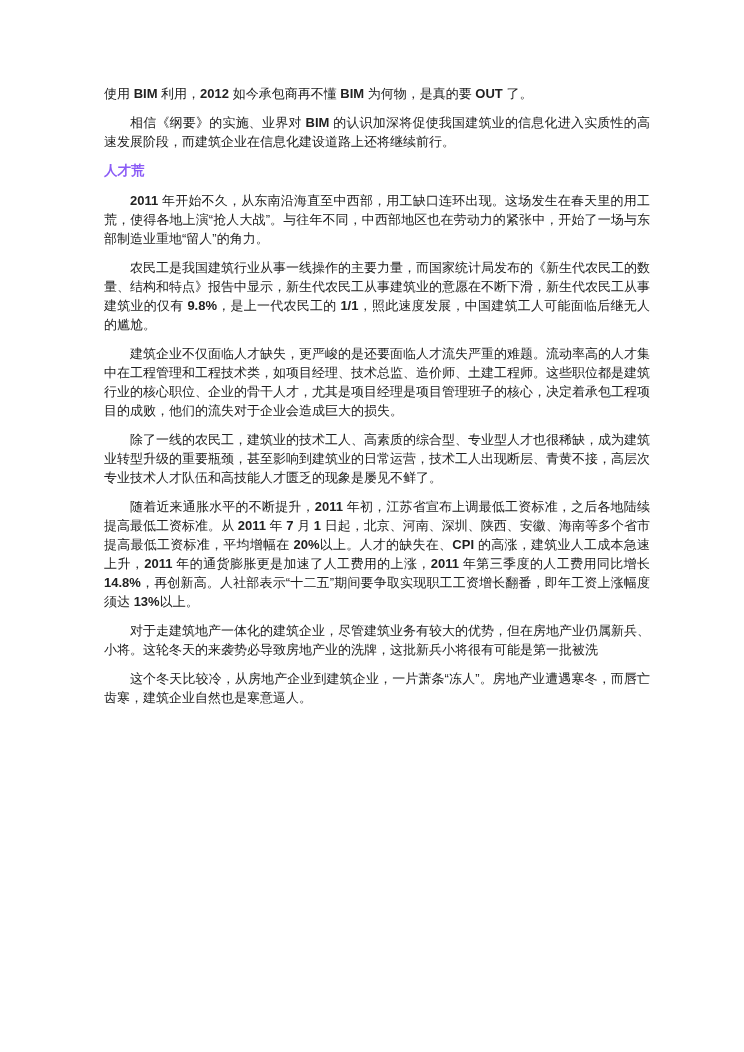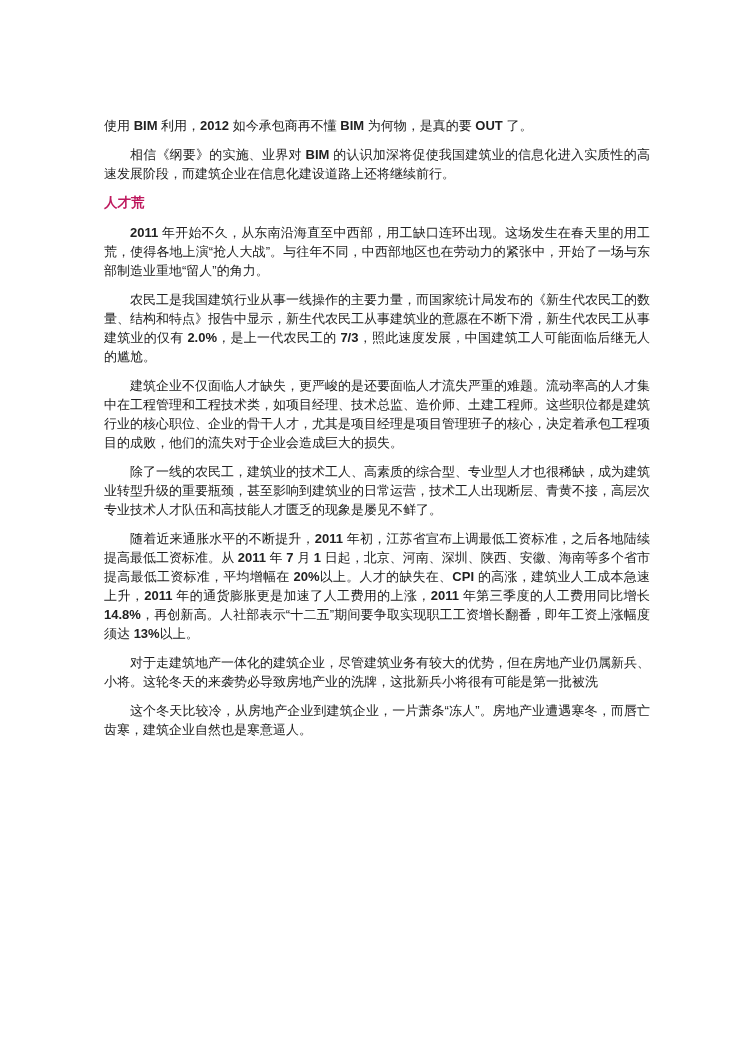--- a/index.html
+++ b/index.html
@@ -23,46 +23,46 @@
     width: 546px;
     color: #212121;
     font-size: 13px;
     line-height: 19px;
     text-align: justify;
   }
   .para {
     margin: 0 0 10px 0;
     text-indent: 2em;
   }
-  .para.no-indent { text-indent: 0; margin-top: 32px; }
+  .para.no-indent { text-indent: 0; }
   .heading {
     font-size: 13.5px;
     font-weight: 700;
-    color: #be185d;
+    color: #8b5cf6;
     line-height: 19px;
     margin: 3px 0 11px 0;
     text-align: left;
   }
   b.lat { font-weight: 700; }
 </style>
 </head>
 <body>
 
 <div class="page">
   <div class="content">
 
     <p class="para no-indent rich">使用 <b class="lat">BIM</b> 利用，<b class="lat">2012</b> 如今承包商再不懂 <b class="lat">BIM</b> 为何物，是真的要 <b class="lat">OUT</b> 了。</p>
 
     <p class="para rich">相信《纲要》的实施、业界对 <b class="lat">BIM</b> 的认识加深将促使我国建筑业的信息化进入实质性的高速发展阶段，而建筑企业在信息化建设道路上还将继续前行。</p>
 
     <h2 class="heading">人才荒</h2>
 
     <p class="para rich"><b class="lat">2011</b> 年开始不久，从东南沿海直至中西部，用工缺口连环出现。这场发生在春天里的用工荒，使得各地上演“抢人大战”。与往年不同，中西部地区也在劳动力的紧张中，开始了一场与东部制造业重地“留人”的角力。</p>
 
-    <p class="para rich">农民工是我国建筑行业从事一线操作的主要力量，而国家统计局发布的《新生代农民工的数量、结构和特点》报告中显示，新生代农民工从事建筑业的意愿在不断下滑，新生代农民工从事建筑业的仅有 <b class="lat">2.0%</b>，是上一代农民工的 <b class="lat">7/3</b>，照此速度发展，中国建筑工人可能面临后继无人的尴尬。</p>
+    <p class="para rich">农民工是我国建筑行业从事一线操作的主要力量，而国家统计局发布的《新生代农民工的数量、结构和特点》报告中显示，新生代农民工从事建筑业的意愿在不断下滑，新生代农民工从事建筑业的仅有 <b class="lat">9.8%</b>，是上一代农民工的 <b class="lat">1/1</b>，照此速度发展，中国建筑工人可能面临后继无人的尴尬。</p>
 
     <p class="para rich">建筑企业不仅面临人才缺失，更严峻的是还要面临人才流失严重的难题。流动率高的人才集中在工程管理和工程技术类，如项目经理、技术总监、造价师、土建工程师。这些职位都是建筑行业的核心职位、企业的骨干人才，尤其是项目经理是项目管理班子的核心，决定着承包工程项目的成败，他们的流失对于企业会造成巨大的损失。</p>
 
     <p class="para rich">除了一线的农民工，建筑业的技术工人、高素质的综合型、专业型人才也很稀缺，成为建筑业转型升级的重要瓶颈，甚至影响到建筑业的日常运营，技术工人出现断层、青黄不接，高层次专业技术人才队伍和高技能人才匮乏的现象是屡见不鲜了。</p>
 
     <p class="para rich">随着近来通胀水平的不断提升，<b class="lat">2011</b> 年初，江苏省宣布上调最低工资标准，之后各地陆续提高最低工资标准。从 <b class="lat">2011</b> 年 <b class="lat">7</b> 月 <b class="lat">1</b> 日起，北京、河南、深圳、陕西、安徽、海南等多个省市提高最低工资标准，平均增幅在 <b class="lat">20%</b>以上。人才的缺失在、<b class="lat">CPI</b> 的高涨，建筑业人工成本急速上升，<b class="lat">2011</b> 年的通货膨胀更是加速了人工费用的上涨，<b class="lat">2011</b> 年第三季度的人工费用同比增长 <b class="lat">14.8%</b>，再创新高。人社部表示“十二五”期间要争取实现职工工资增长翻番，即年工资上涨幅度须达 <b class="lat">13%</b>以上。</p>
 
 
 
 

